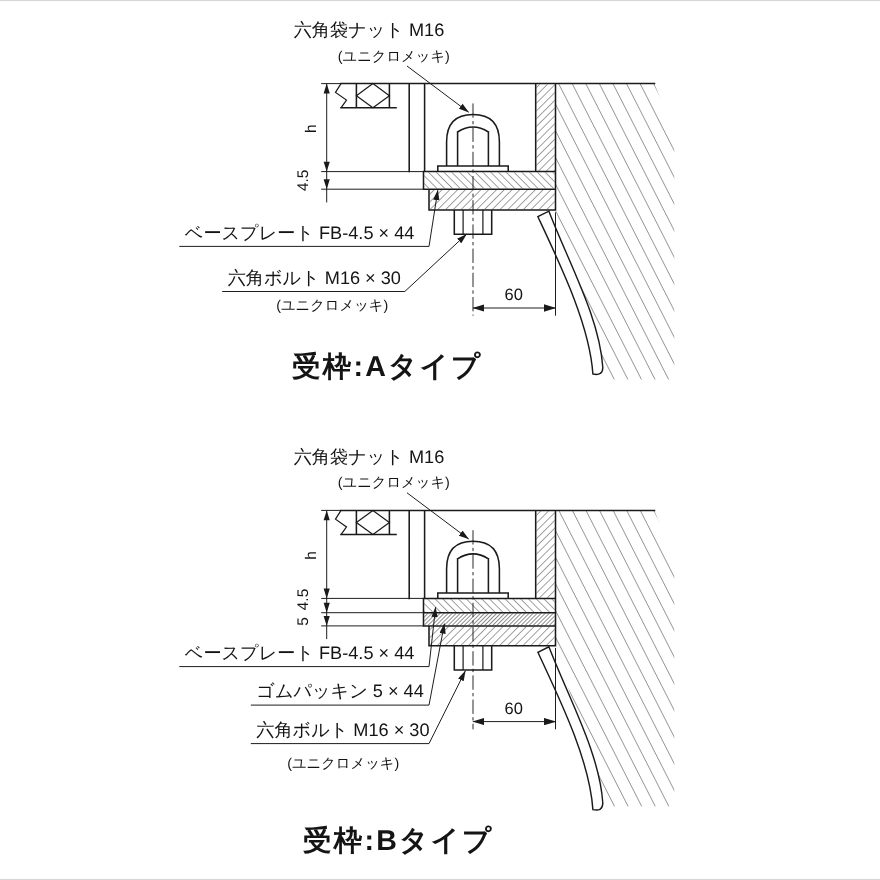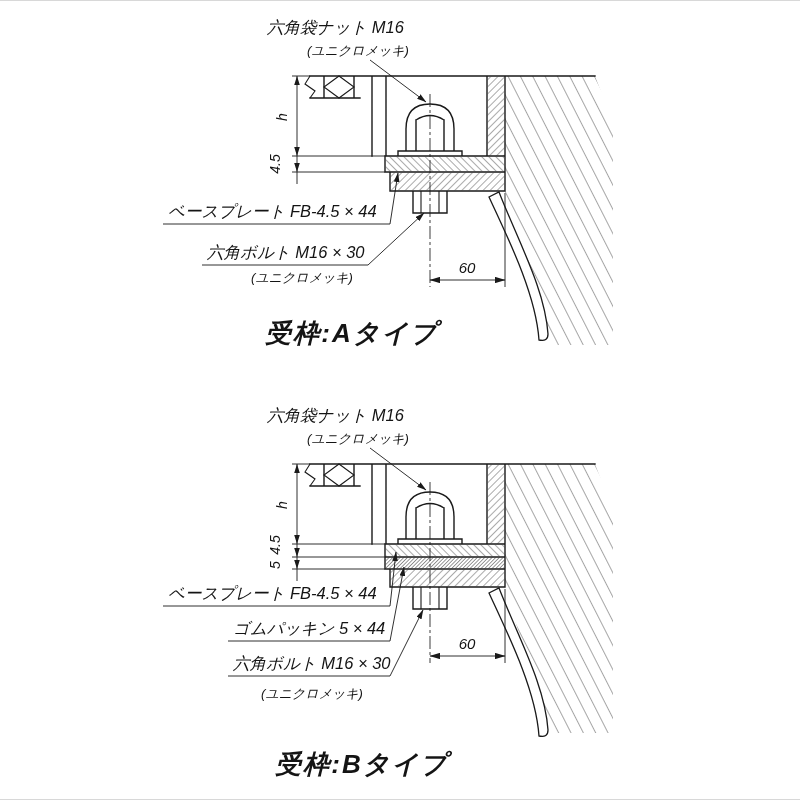--- a/index.html
+++ b/index.html
@@ -1,21 +1,20 @@
 <!DOCTYPE html>
 <html><head>
 <meta charset="utf-8">
 <style>
   html,body { margin:0; padding:0; background:#ffffff; }
   .page {
     position:relative; width:800px; height:800px; box-sizing:border-box;
     background:#ffffff; overflow:hidden;
     border-top:1px solid #d8d8d8; border-bottom:1px solid #d8d8d8;
     font-family:"Liberation Sans", sans-serif;
-    font-style:italic;
   }
   svg { position:absolute; left:0; top:0; }
   svg text { fill:#141414; font-family:"Liberation Sans", sans-serif; }
   .ol  { stroke:#1a1a1a; stroke-width:1.4; fill:none; stroke-linecap:square; }
   .ml  { stroke:#1a1a1a; stroke-width:1.1; fill:none; }
   .tl  { stroke:#1a1a1a; stroke-width:0.9; fill:none; }
   .cl  { stroke:#1a1a1a; stroke-width:0.85; fill:none; stroke-dasharray:13 3 3 3; }
   .fil { fill:#1a1a1a; stroke:none; }
   .anchor { fill:#ffffff; stroke:#1a1a1a; stroke-width:1.3; }
   .lbl   { font-size:16.5px; }

